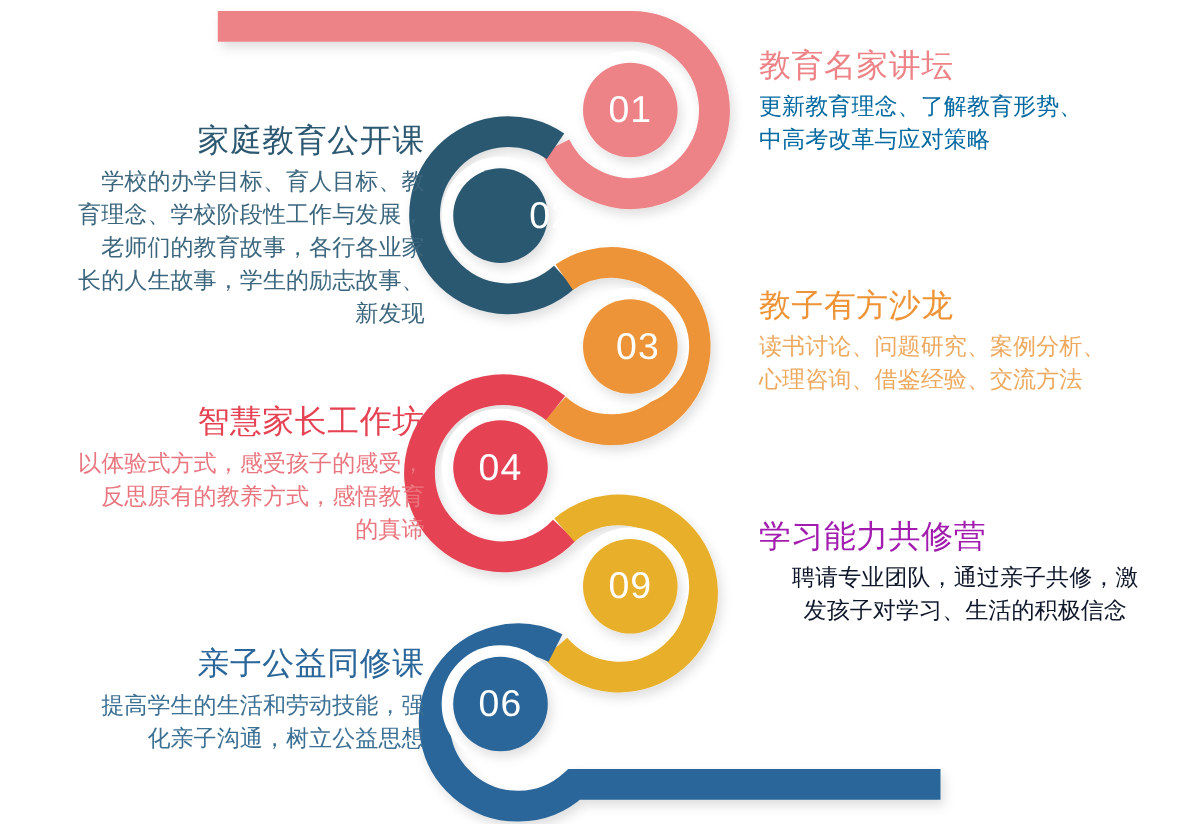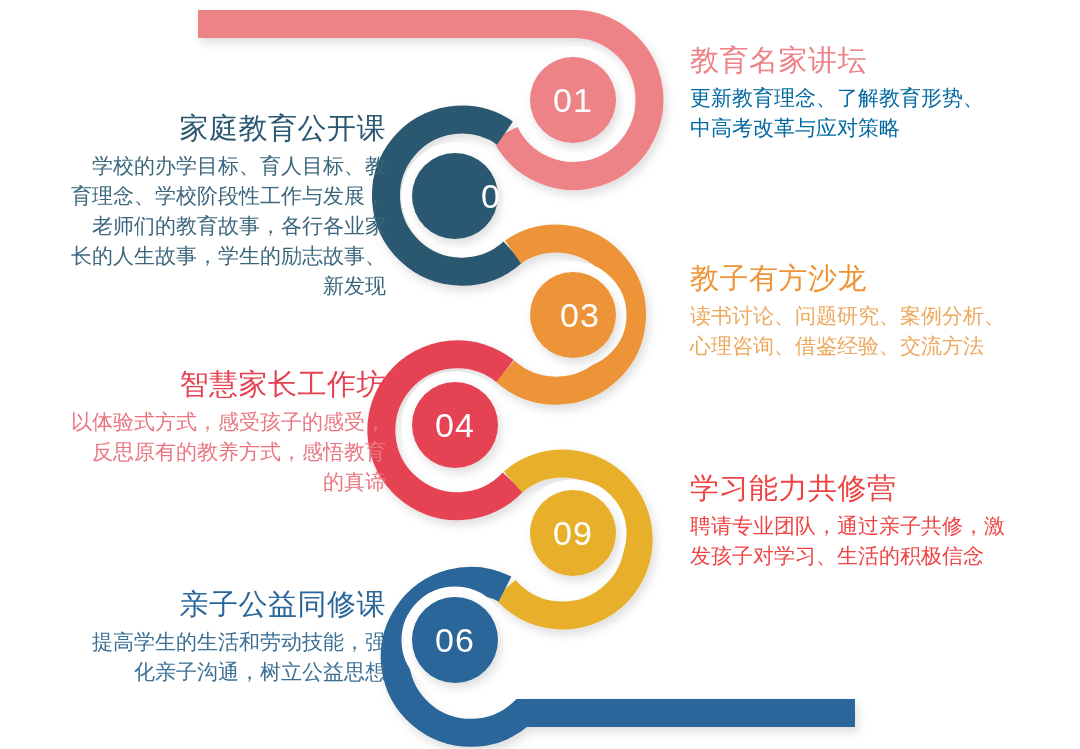--- a/index.html
+++ b/index.html
@@ -131,22 +131,22 @@
 
   <div class="block right" style="left:690px;top:262px;width:375px;">
     <h2 style="color:#EE9437;">教子有方沙龙</h2>
     <p style="color:#EDA95E;">
       <span>读书讨论、问题研究、案例分析、</span><br>
       <span>心理咨询、借鉴经验、交流方法</span>
     </p>
   </div>
 
   <div class="block right" style="left:690px;top:472px;width:375px;">
-    <h2 style="color:#ef4444;">学习能力共修营</h2>
-    <p style="color:#ef4444;">
+    <h2 style="color:#a21caf;">学习能力共修营</h2>
+    <p style="color:#0f172a;text-align:center;">
       <span>聘请专业团队，通过亲子共修，激</span><br>
       <span>发孩子对学习、生活的积极信念</span>
     </p>
   </div>
 
   <div class="block left" style="left:8px;top:588px;width:378px;">
     <h2 style="color:#2A6699;">亲子公益同修课</h2>
     <p style="color:#3B6F94;">
       <span>提高学生的生活和劳动技能，强</span><br>
       <span>化亲子沟通，树立公益思想</span>

